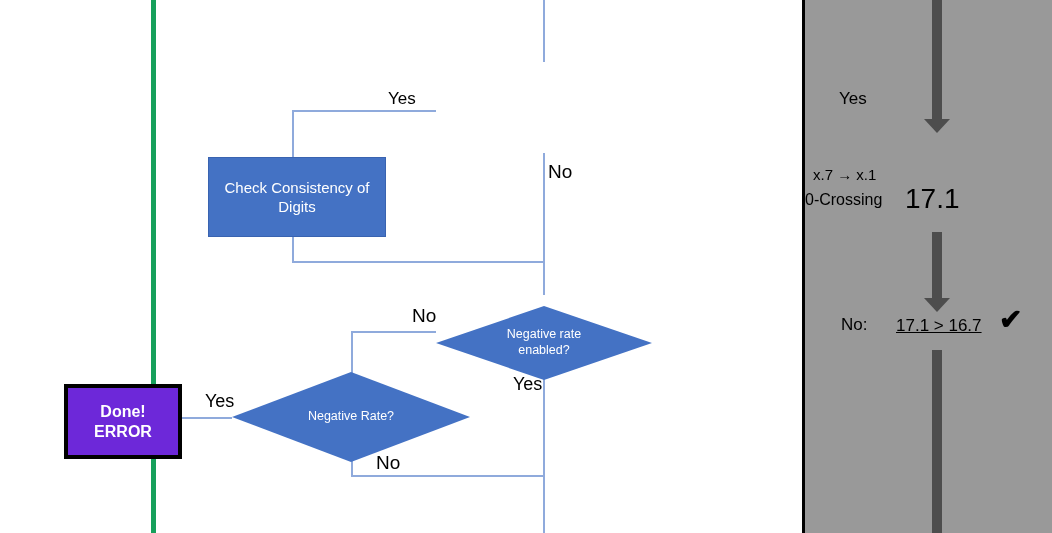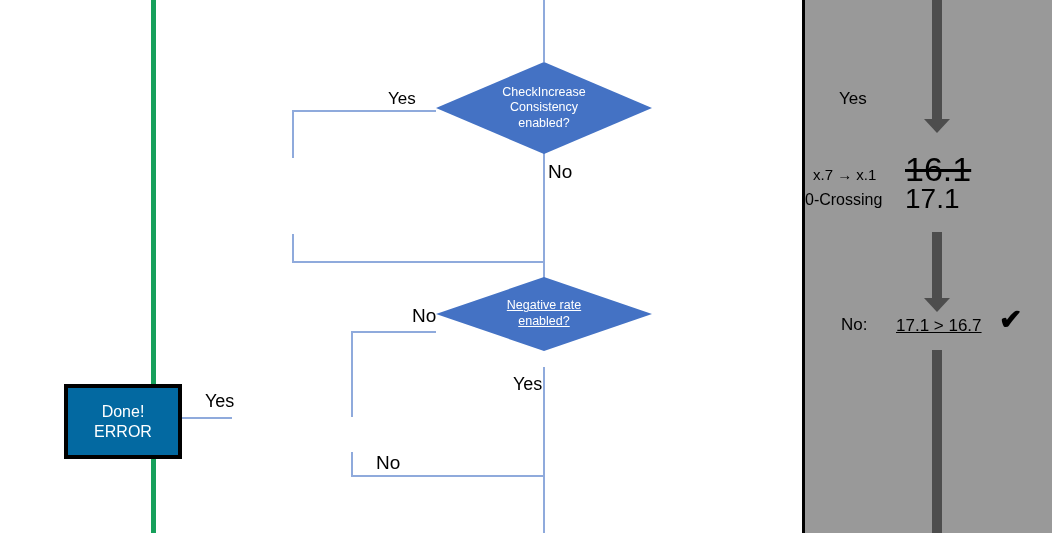--- a/index.html
+++ b/index.html
@@ -63,29 +63,30 @@
     align-items: center;
     justify-content: center;
     color: #ffffff;
     text-align: center;
     line-height: 1.3;
   }
 
   
   #done-error-box {
     z-index: 7;
-    background: #0369a1;
+    background: #6d28d9;
     border: 4px solid #000000;
     display: flex;
     flex-direction: column;
     align-items: center;
     justify-content: center;
     color: #ffffff;
     text-align: center;
     line-height: 1.25;
+    font-weight: bold;
   }
 
   
   .edge-label {
     z-index: 4;
     color: #000000;
     white-space: nowrap;
   }
 
   
@@ -142,44 +143,48 @@
 
   <div class="abs conn v" style="left:351px; top:452px; height:24px;"></div>
   <div class="abs conn h" style="left:351px; top:475px; width:194px;"></div>
 
   <div class="abs conn v" style="left:543px; top:475px; height:58px;"></div>
 
   <div class="abs conn h" style="left:172px; top:417px; width:60px;"></div>
 
   <div class="abs" id="green-divider"></div>
 
-  <div class="abs diamond" id="check-increase-diamond" style="left:436px; top:62px; width:216px; height:92px; font-size:12.5px;">
+
+  <div class="abs edge-label" style="left:388px; top:89px; font-size:17px;">Yes</div>
+
+  <div class="abs edge-label" style="left:548px; top:161px; font-size:19px;">No</div>
+
+  <div class="abs process-box" id="check-consistency-box" style="left:208px; top:157px; width:176px; height:78px; font-size:15px;">
     <span>
-      <span>CheckIncrease</span>
-      <span>Consistency</span>
-      <span>enabled?</span>
+      <span>Check Consistency</span>
+      <span>of Digits</span>
     </span>
   </div>
 
-  <div class="abs edge-label" style="left:388px; top:89px; font-size:17px;">Yes</div>
-
-  <div class="abs edge-label" style="left:548px; top:161px; font-size:19px;">No</div>
-
-
-  <div class="abs diamond" id="negative-rate-allowed-diamond" style="left:436px; top:277px; width:216px; height:74px; font-size:12.5px;text-decoration:underline;">
+  <div class="abs diamond" id="negative-rate-allowed-diamond" style="left:436px; top:306px; width:216px; height:74px; font-size:12.5px;">
     <span>
       <span>Negative rate</span>
       <span>enabled?</span>
     </span>
   </div>
 
   <div class="abs edge-label" style="left:412px; top:305px; font-size:19px;">No</div>
 
   <div class="abs edge-label" style="left:513px; top:374px; font-size:18px;">Yes</div>
 
+  <div class="abs diamond" id="negative-rate-diamond" style="left:232px; top:372px; width:238px; height:90px; font-size:12.5px;">
+    <span>
+      <span>Negative Rate?</span>
+    </span>
+  </div>
 
   <div class="abs edge-label" style="left:205px; top:391px; font-size:18px;">Yes</div>
 
   <div class="abs edge-label" style="left:376px; top:452px; font-size:19px;">No</div>
 
   <div class="abs" id="done-error-box" style="left:64px; top:384px; width:110px; height:67px; font-size:16px;">
     <span>Done!</span>
     <span>ERROR</span>
   </div>
 
@@ -187,21 +192,20 @@
 
     <div class="grey-shaft" style="left:127px; top:-2px; height:122px;"></div>
     <div class="grey-arrowhead" style="left:119px; top:119px;"></div>
 
     <div class="panel-text" style="left:34px; top:89px; font-size:17px;">Yes</div>
 
     <div class="panel-text" style="left:8px; top:166px; font-size:15px;text-align:right;">x.7 → x.1</div>
 
     <div class="panel-text" style="left:0px; top:191px; font-size:16px;">0-Crossing</div>
 
-    <div class="panel-text struck" style="left:100px; top:152px; font-size:34px; line-height:1;">16.1</div>
 
     <div class="panel-text" style="left:100px; top:185px; font-size:28px; line-height:1;">17.1</div>
 
     <div class="grey-shaft" style="left:127px; top:232px; height:67px;"></div>
     <div class="grey-arrowhead" style="left:119px; top:298px;"></div>
 
     <div class="panel-text" style="left:36px; top:315px; font-size:17px;">No:</div>
 
     <div class="panel-text" style="left:91px; top:316px; font-size:17px;text-decoration:underline;">17.1 &gt; 16.7</div>
 

